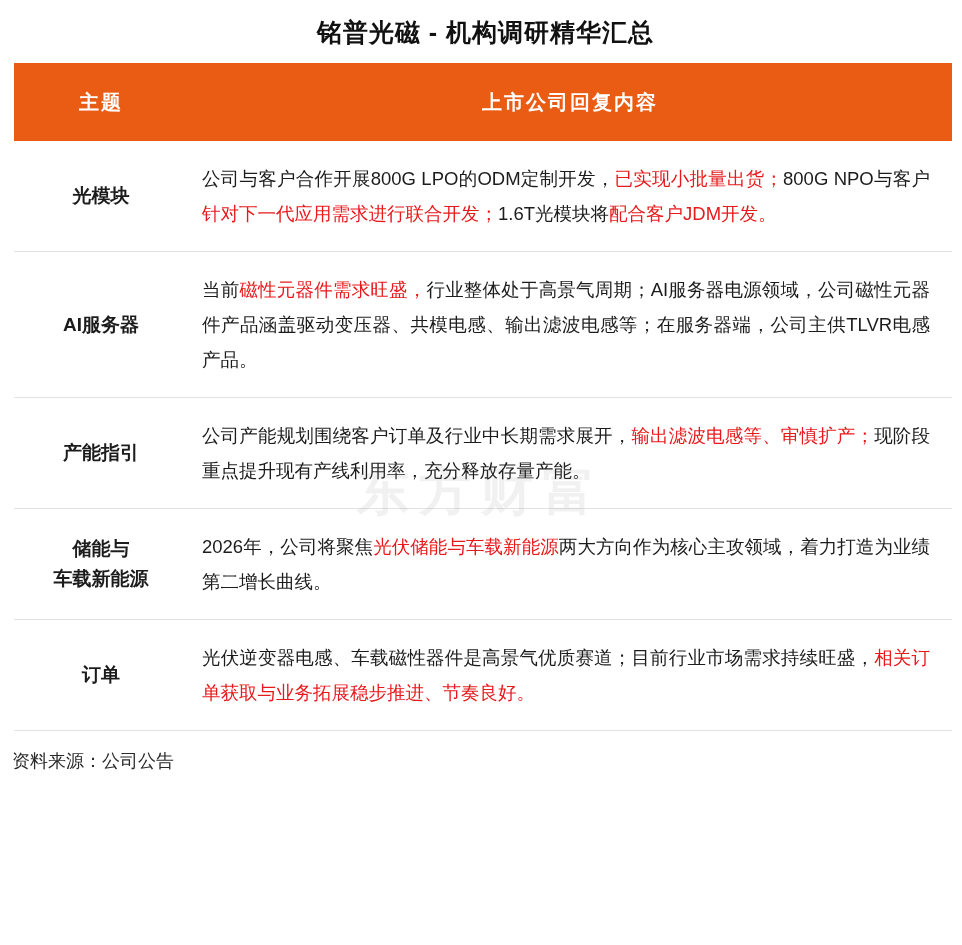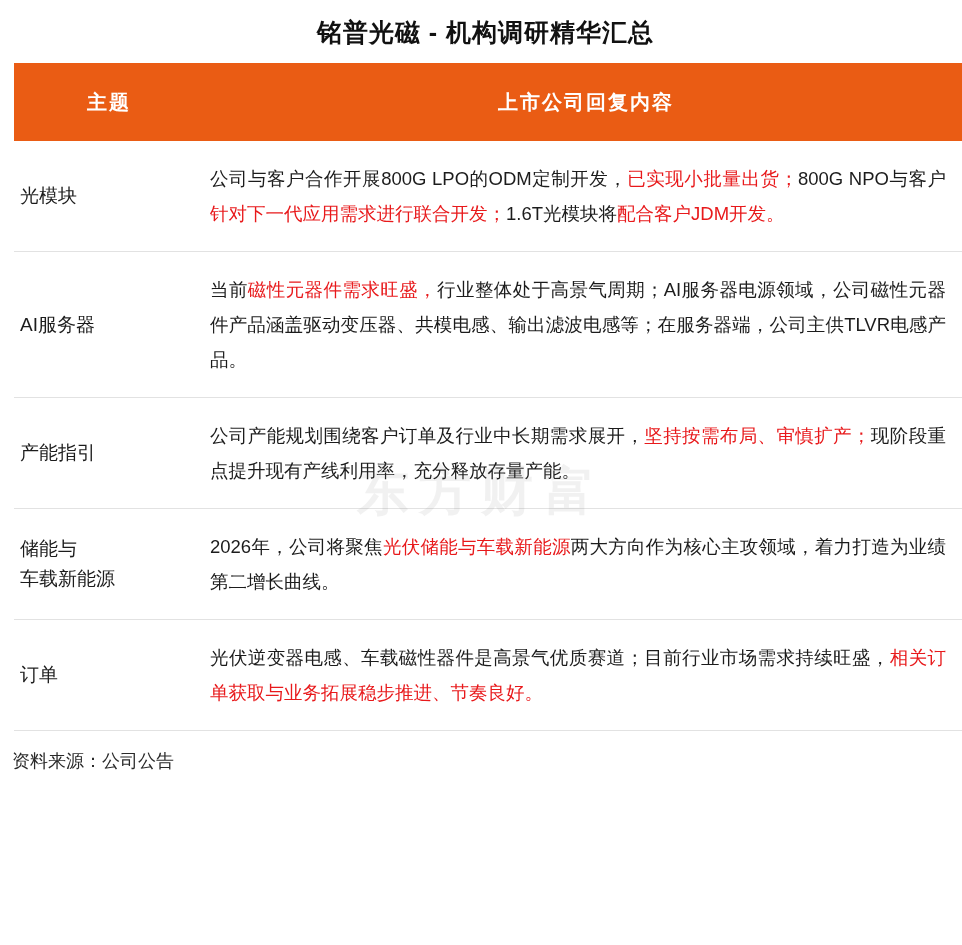--- a/index.html
+++ b/index.html
@@ -40,35 +40,36 @@
   }
   thead th {
     background: #ea5c14;
     color: #ffffff;
     font-size: 20px;
     font-weight: bold;
     height: 76px;
     vertical-align: middle;
     letter-spacing: 2px;
     border: none;
-    padding-left: 9px;
   }
   th.topic-col { width: 172px; }
   th.content-col { width: 762px; }
   tbody td {
     border-bottom: 1px solid #e2e2e2;
     vertical-align: middle;
     padding: 0;
   }
   tbody tr:last-child td { border-bottom: 1px solid #e2e2e2; }
   td.topic {
+    text-align: center;
     font-size: 19px;
     color: #1c1c1c;
     line-height: 30px;
     padding: 18px 6px;
+    font-weight: bold;
   }
   td.content {
     font-size: 18.5px;
     line-height: 35px;
     color: #1c1c1c;
     padding: 20px 22px 20px 14px;
     text-align: justify;
   }
   .hl {
     color: #e8191b;
@@ -123,21 +124,21 @@
           <tr>
             <td class="topic">
               <span class="cell-line">AI服务器</span>
             </td>
             <td class="content"><span>当前</span><span class="hl">磁性元器件需求旺盛，</span><span>行业整体处于高景气周期；AI服务器电源领域，公司磁性元器件产品涵盖驱动变压器、共模电感、输出滤波电感等；在服务器端，公司主供TLVR电感产品。</span></td>
           </tr>
           <tr>
             <td class="topic">
               <span class="cell-line">产能指引</span>
             </td>
-            <td class="content"><span>公司产能规划围绕客户订单及行业中长期需求展开，</span><span class="hl">坚持按需布局、审慎扩产；</span><span>现阶段重点提升现有产线利用率，充分释放存量产能。</span></td>
+            <td class="content"><span>公司产能规划围绕客户订单及行业中长期需求展开，</span><span class="hl">输出滤波电感等、审慎扩产；</span><span>现阶段重点提升现有产线利用率，充分释放存量产能。</span></td>
           </tr>
           <tr>
             <td class="topic">
               <span class="cell-line">储能与</span>
               <span class="cell-line">车载新能源</span>
             </td>
             <td class="content"><span>2026年，公司将聚焦</span><span class="hl">光伏储能与车载新能源</span><span>两大方向作为核心主攻领域，着力打造为业绩第二增长曲线。</span></td>
           </tr>
           <tr>
             <td class="topic">

